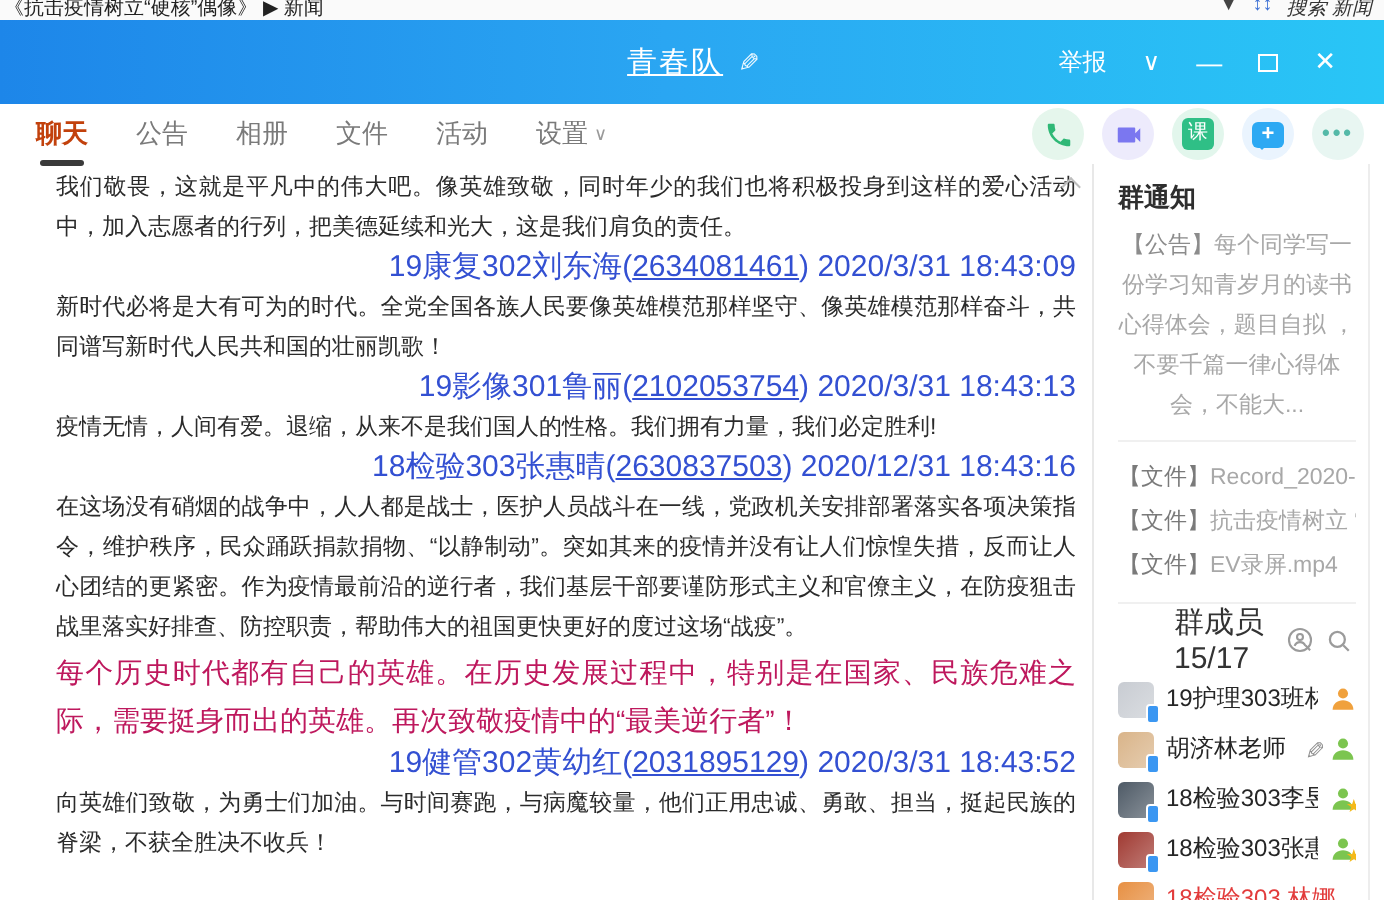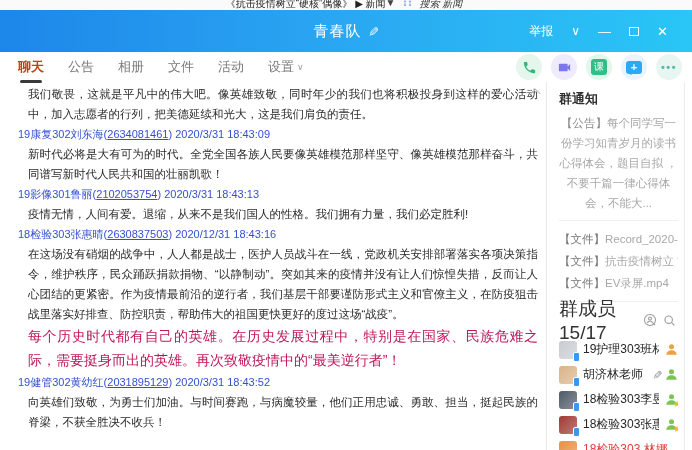--- a/index.html
+++ b/index.html
@@ -1,33 +1,33 @@
 <!DOCTYPE html>
 <html><head>
 <meta charset="utf-8">
 <style>
   * { box-sizing: border-box; margin:0; padding:0; }
   html,body { width:692px; height:450px; overflow:hidden; }
   body { font-family:"Liberation Sans","DejaVu Sans",sans-serif; background:#fff; position:relative; }
 
   
-  .desktop-strip { height:10px; background:#fafafa; display:flex; justify-content:center;
+  .desktop-strip { height:10px; background:#fafafa; display:flex; justify-content:space-between;
     padding:0 6px 0 2px; overflow:hidden; }
   .desktop-left { font-size:10px; color:#222; white-space:nowrap; margin-top:-3px; }
   .desktop-right { font-size:10px; color:#444; white-space:nowrap; margin-top:-3px; display:flex; gap:7px; }
   .desktop-right .arrows { color:#3b6fd4; }
   .desktop-right .srch { font-style:italic; color:#333; }
 
   
   .window { position:absolute; top:10px; left:0; right:0; bottom:0; display:flex; flex-direction:column; background:#fff; }
 
   .titlebar { height:42px; flex:0 0 42px; background:linear-gradient(90deg,#1d86e9 0%,#2aa6f2 48%,#29c6f6 100%);
     position:relative; display:flex; align-items:center; justify-content:center; color:#fff; }
   .title-wrap { display:flex; align-items:center; gap:6px; }
-  .title-text { font-size:15px; letter-spacing:1px; }
+  .title-text { font-size:15px; letter-spacing:1px;text-decoration:underline; }
   .title-edit { font-size:13px; opacity:.92; transform:rotate(90deg); }
   .controls { position:absolute; right:24px; top:0; height:100%; display:flex; align-items:center; gap:18px; }
   .ctl { font-size:12px; color:#fff; cursor:default; }
   .ctl.min { font-size:13px; }
   .ctl.max { width:10px; height:9px; border:1.3px solid #fff; }
   .ctl.close { font-size:13px; }
 
   
   .tabbar { height:30px; flex:0 0 30px; background:#fff; display:flex; align-items:center; padding-left:18px; }
   .tab { margin-right:24px; font-size:13px; color:#7a7a7a; position:relative; display:flex; align-items:center; gap:3px; }
@@ -43,38 +43,38 @@
   .bubble-plus::after { content:""; position:absolute; left:2px; bottom:-4px; border:3px solid transparent; border-top-color:#2da9f3; }
   .more-dots { color:#54b9a8; font-size:11px; letter-spacing:1.5px; font-weight:bold; }
 
   
   .content { flex:1; display:flex; overflow:hidden; }
 
   .chat { flex:1; position:relative; padding:2px 8px 16px 18px; overflow:hidden; }
   .collapse-arrow { position:absolute; top:6px; right:7px; width:8px; height:8px; }
   .collapse-arrow::before { content:""; position:absolute; left:1px; top:2px; width:6px; height:6px;
     border-left:1.5px solid #bdbdbd; border-top:1.5px solid #bdbdbd; transform:rotate(45deg); }
-  .sender { font-size:11px; line-height:20px; white-space:nowrap; }
+  .sender { font-size:15px; line-height:20px; white-space:nowrap;text-align:right; }
   .sender.blue { color:#3350d2; }
   .sender.green { color:#0fa353; }
   .uin { text-decoration:underline; }
   .mbody { font-size:11.5px; line-height:20px; color:#2b2b2b; padding-left:10px; text-align:justify; }
   .mbody.bold { font-weight:normal; font-size:14px; line-height:24px; color:#be185d; }
 
   
   .sidebar { width:138px; flex:0 0 138px; border-left:1px solid #e8e8e8; padding:8px 6px 0 12px; overflow:hidden; background:#fff; }
   .sec-title { font-size:13px; font-weight:bold; color:#2e2e2e; margin-bottom:5px; }
   .notice-text { font-size:11.5px; line-height:20px; color:#a8a8a8;text-align:center; }
   .notice-tag { color:#8c8c8c; }
   .divider { border-top:1px solid #f0f0f0; margin:7px 0; }
   .file-row { font-size:11.5px; line-height:22px; white-space:nowrap; overflow:hidden; }
   .ftag { color:#7a7a7a; }
   .fname { color:#a8a8a8; }
   .members-header { display:flex; align-items:center; margin-top:3px; margin-bottom:6px; height:22px; }
-  .members-title { font-size:19px; color:#333; }
+  .members-title { font-size:15px; color:#333;margin-left:28px; }
   .mh-icons { margin-left:auto; display:flex; gap:6px; align-items:center; padding-right:2px; }
   .member-row { height:25px; display:flex; align-items:center; gap:6px; overflow:hidden; }
   .avatar { width:18px; height:18px; border-radius:3px; position:relative; flex:0 0 18px; }
   .phone-badge { position:absolute; right:-3px; bottom:-3px; width:7px; height:10px; background:#3b97f2;
     border:1px solid #fff; border-radius:2px; }
   .member-name { font-size:12px; color:#262626; white-space:nowrap; overflow:hidden; flex:1; }
   .member-name.red { color:#e23b3b; }
   .badges { display:flex; align-items:center; gap:3px; flex:0 0 auto; }
   .badge { display:flex; align-items:center; position:relative; }
   .badge .star-ov { position:absolute; right:-3px; bottom:-3px; font-size:9px; color:#f4b91a; }

